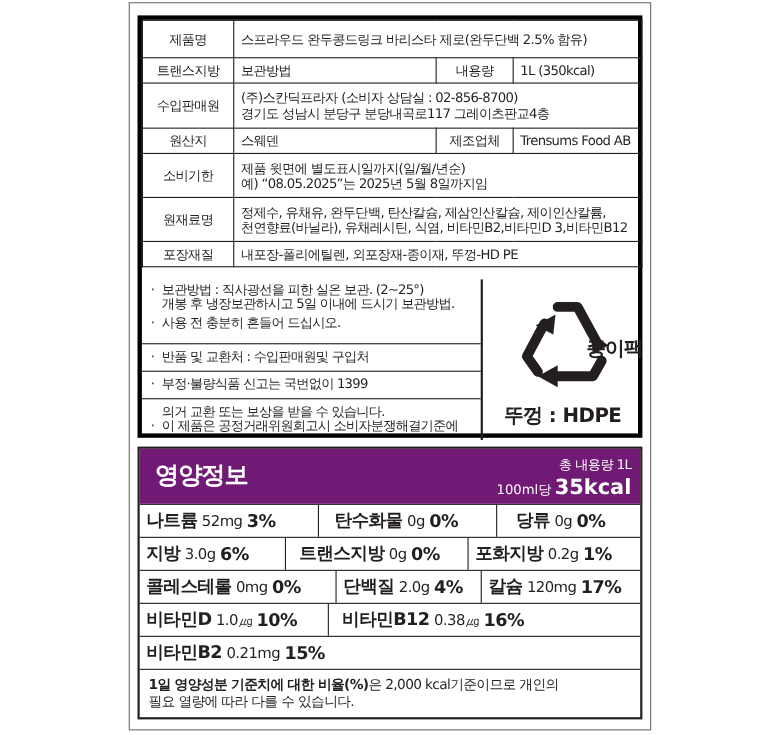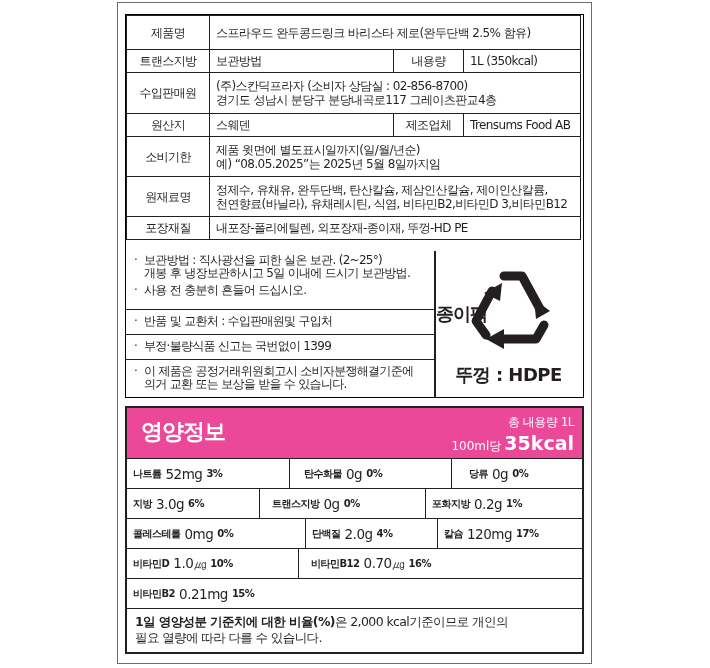--- a/index.html
+++ b/index.html
@@ -1,49 +1,49 @@
 <!DOCTYPE html>
 <html><head>
 <meta charset="utf-8">
 <style>
   html, body { margin:0; padding:0; background:#ffffff; }
   body { width:710px; height:668px; position:relative; overflow:hidden;
          font-family:"DejaVu Sans", "Liberation Sans", sans-serif; color:#231f20; }
   .outer { position:absolute; left:117px; top:2px; width:475px; height:662px;
            border:1px solid #6d6d6d; box-sizing:border-box; }
   .inner { position:absolute; left:125px; top:14px; width:459px; height:384px;
-           border:1px solid #000000; box-sizing:border-box; }
+           border:4px solid #000000; box-sizing:border-box; }
   table.info { border-collapse:collapse; width:455px; table-layout:fixed; }
   table.info td { border:1px solid #231f20; font-size:12px; letter-spacing:-0.6px;
                   padding:0 6px; vertical-align:middle; line-height:14px; }
   table.info td.lbl { text-align:center; width:83px; padding:0; }
   table.info td.lbl2 { text-align:center; width:70px; padding:0; }
   .lower { position:absolute; left:0; top:236px; width:455px; height:146px; }
   .notes { position:absolute; left:0; top:0; width:310px; height:146px; border-right:2px solid #231f20; box-sizing:border-box; }
   .note { border-bottom:1px solid #231f20; font-size:12px; letter-spacing:-0.7px; line-height:13px; padding:3px 4px 3px 8px; box-sizing:border-box; }
   .note:last-child { border-bottom:none; }
   .note .line { white-space:nowrap; }
   .bul { display:inline-block; width:10px; }
   .ind { padding-left:10px; }
   .recycle { position:absolute; left:310px; top:0; width:145px; height:146px; }
   .recycle svg { position:absolute; left:28px; top:18px; }
-  .rc-label { position:absolute; left:0; width:145px; text-align:left; top:51px; font-size:18px; font-weight:bold; letter-spacing:-1px; color:#231f20; }
+  .rc-label { position:absolute; left:0; width:145px; text-align:right; top:51px; font-size:18px; font-weight:bold; letter-spacing:-1px; color:#231f20; }
   .rc-cap { position:absolute; left:0; width:145px; text-align:center; top:112px; font-size:18px; font-weight:bold; letter-spacing:-0.5px; color:#231f20; }
   .nut { position:absolute; left:125px; top:406px; width:459px; height:248px;
          border:2px solid #231f20; box-sizing:border-box; }
-  .nut-head { background:#ec4899; color:#fff; height:50px; position:relative; }
+  .nut-head { background:#701a75; color:#fff; height:50px; position:relative; }
   .nut-title { position:absolute; left:14px; top:9px; font-size:22px; font-weight:bold; letter-spacing:-1px; }
   .nut-total { position:absolute; right:8px; top:6px; font-size:12px; letter-spacing:-0.5px; }
   .nut-per { position:absolute; right:8px; top:24px; font-size:12px; }
   .nut-per b { font-size:19px; font-weight:bold; margin-left:3px; }
   .nrow { display:flex; height:30px; border-top:1px solid #231f20; box-sizing:border-box; }
   .nrow:first-of-type { border-top:none; }
   .ncell { display:flex; align-items:center; box-sizing:border-box; font-size:13.5px; letter-spacing:-0.5px; white-space:nowrap; border-left:1px solid #231f20; padding-left:6px; }
   .ncell:first-child { border-left:none; }
-  .ncell b { font-weight:bold; font-size:10px; }
+  .ncell b { font-weight:bold; font-size:16px; }
   .ncell .v { margin:0 4px; font-weight:normal; }
   .nut-foot { border-top:1px solid #231f20; padding:5px 8px; font-size:12.5px; line-height:16px; letter-spacing:-0.6px; }
   .nut-foot b { font-weight:bold; }
 </style>
 </head>
 <body>
 
 <div class="outer"></div>
 
 <div class="inner">
@@ -106,22 +106,22 @@
         <div class="line ind">개봉 후 냉장보관하시고 5일 이내에 드시기 보관방법.</div>
         <div class="line" style="margin-top:4px"><span class="bul">·</span><span>사용 전 충분히 흔들어 드십시오.</span></div>
       </div>
       <div class="note" style="height:25px; padding-top:5px">
         <div class="line"><span class="bul">·</span><span>반품 및 교환처 : 수입판매원및 구입처</span></div>
       </div>
       <div class="note" style="height:25px; padding-top:5px">
         <div class="line"><span class="bul">·</span><span>부정·불량식품 신고는 국번없이 1399</span></div>
       </div>
       <div class="note" style="height:37px; padding-top:5px">
+        <div class="line ind">의거 교환 또는 보상을 받을 수 있습니다.</div>
         <div class="line"><span class="bul">·</span><span>이 제품은 공정거래위원회고시 소비자분쟁해결기준에</span></div>
-        <div class="line ind">의거 교환 또는 보상을 받을 수 있습니다.</div>
       </div>
     </div>
 
     <div class="recycle">
       <svg width="90" height="82" viewBox="0 0 90 82">
         <g fill="none" stroke="#231f20" stroke-width="9" stroke-linecap="round" stroke-linejoin="round">
           <polyline points="40,7 58,7 76,40"></polyline>
           <polyline points="80,56 72,70 36,70"></polyline>
           <polyline points="22,66 12,52 28,22"></polyline>
         </g>
@@ -196,21 +196,21 @@
       </div>
   </div>
   <div class="nrow">
     <div class="ncell" style="width:171px">
         <b>비타민D</b>
         <span class="v">1.0㎍</span>
         <b>10%</b>
       </div>
     <div class="ncell" style="flex:1; padding-left:12px">
         <b>비타민B12</b>
-        <span class="v">0.70㎍</span>
+        <span class="v">0.38㎍</span>
         <b>16%</b>
       </div>
   </div>
   <div class="nrow">
     <div class="ncell" style="flex:1">
         <b>비타민B2</b>
         <span class="v">0.21mg</span>
         <b>15%</b>
       </div>
   </div>

